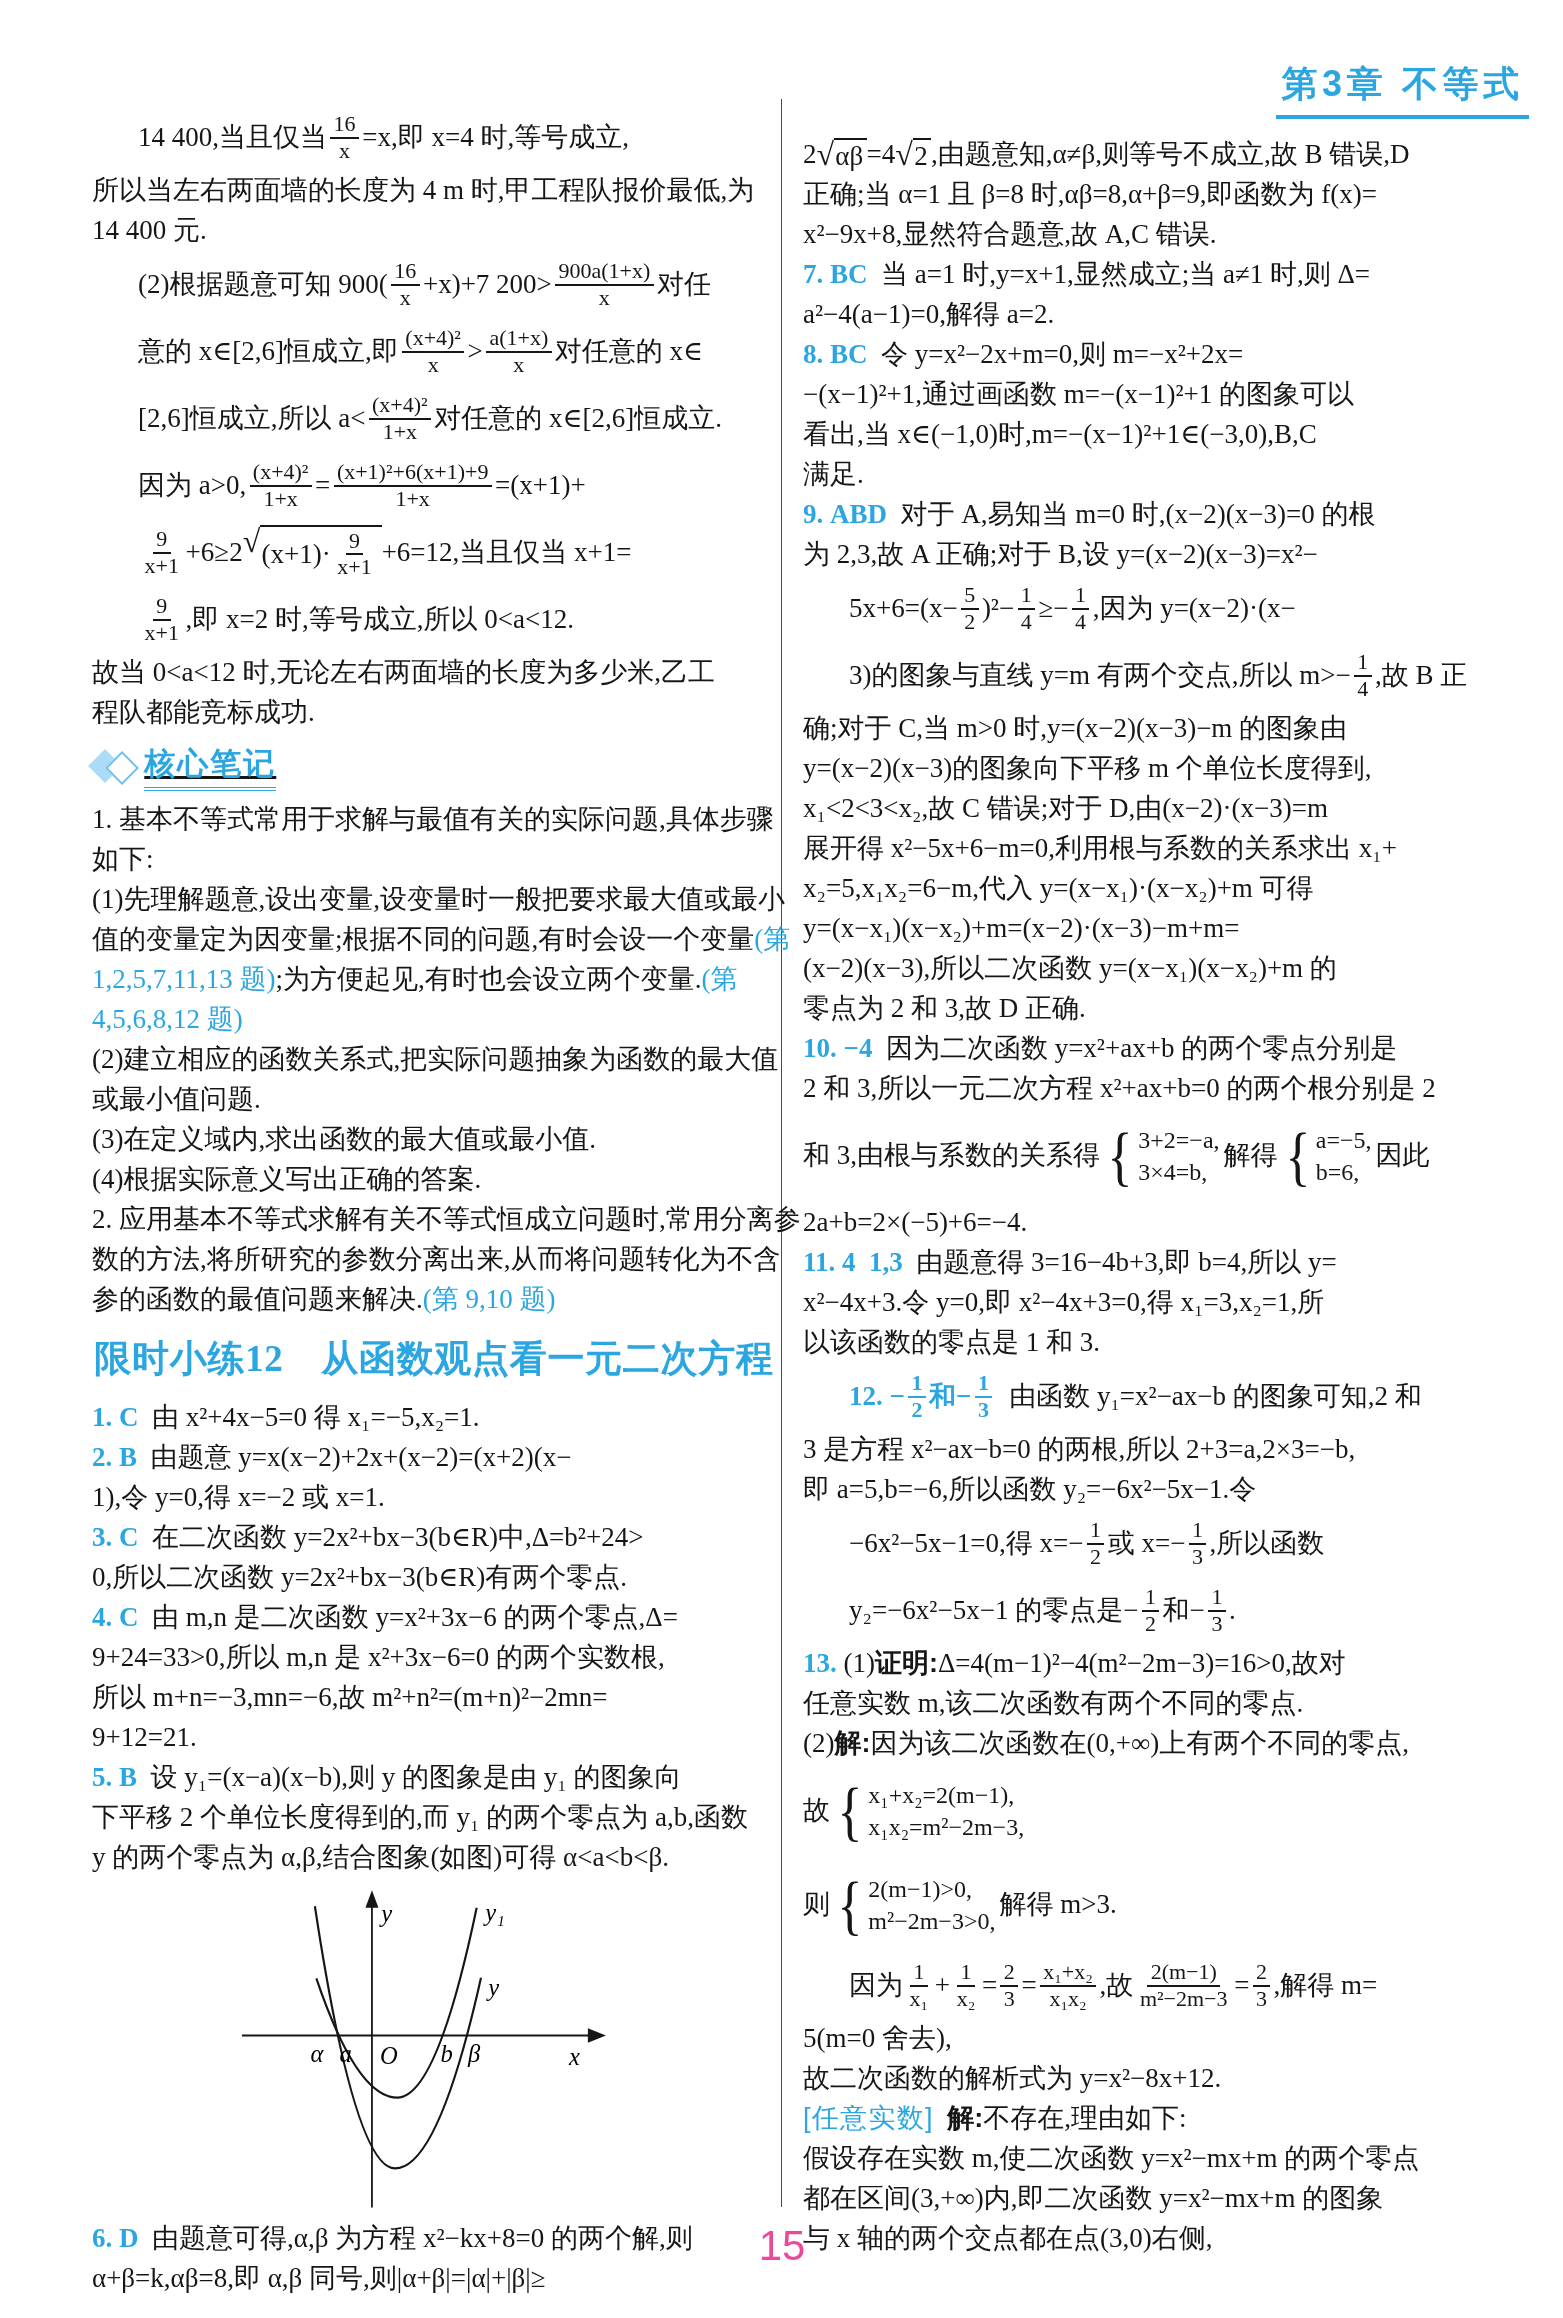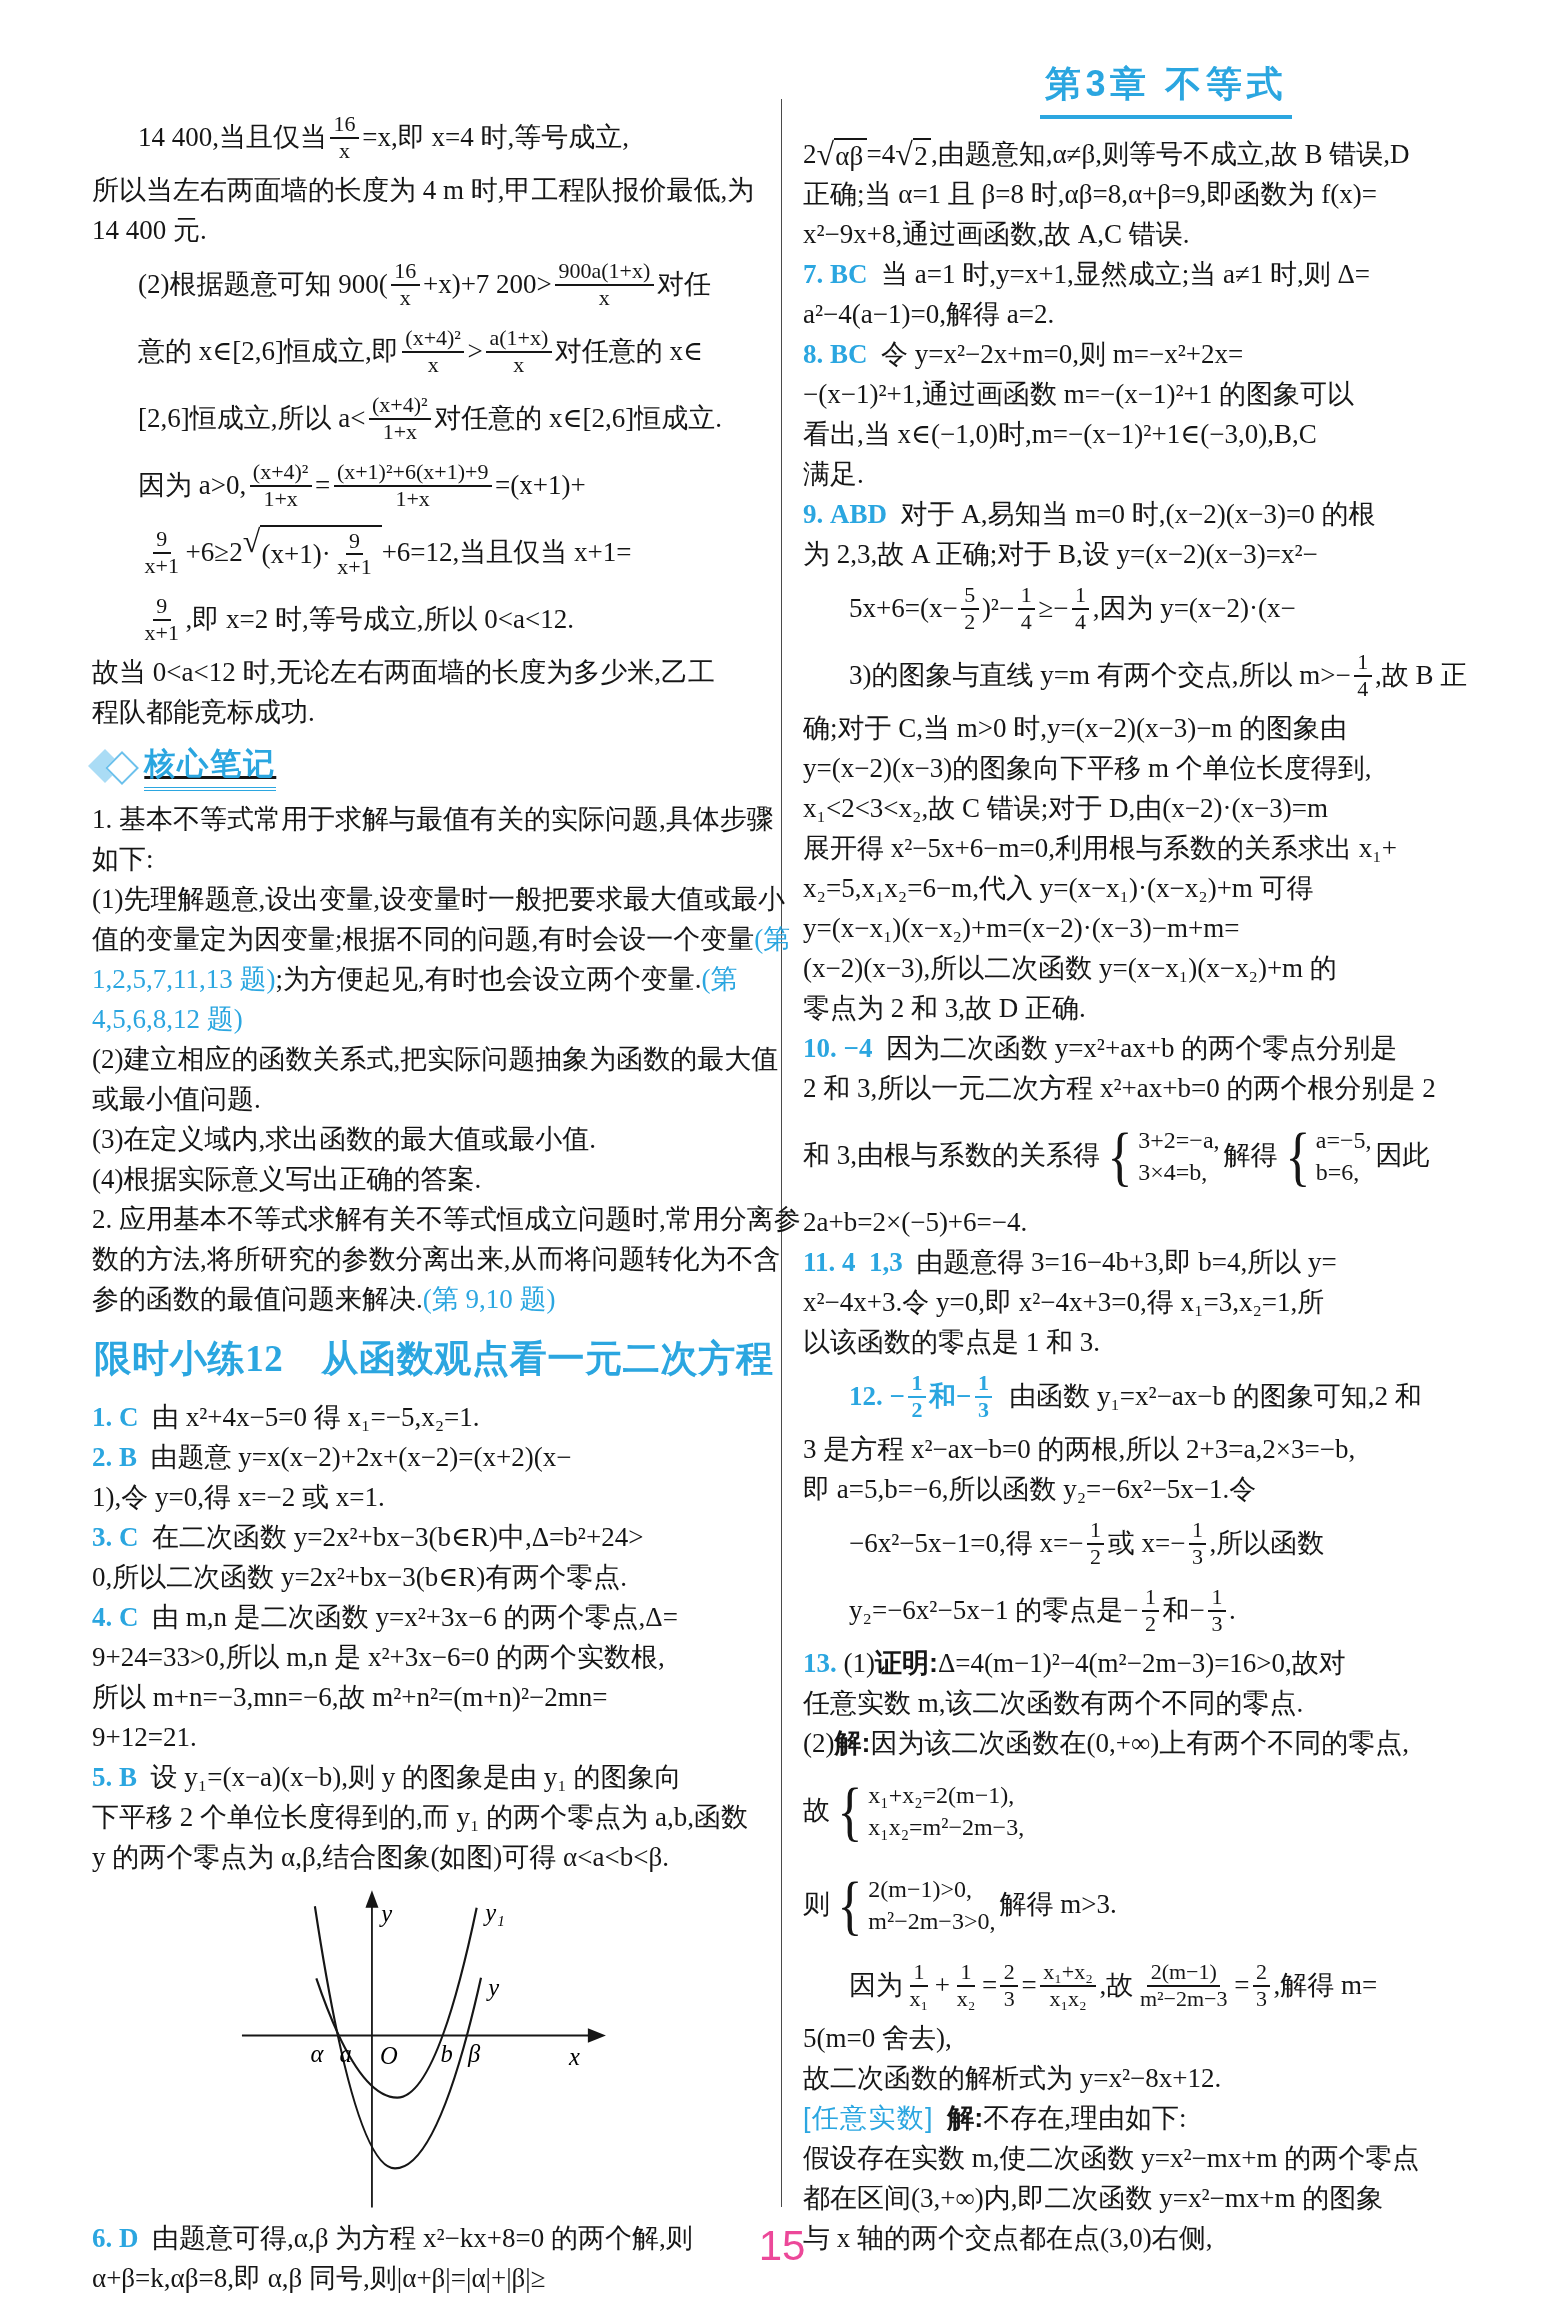--- a/index.html
+++ b/index.html
@@ -21,21 +21,21 @@
   .frac{display:inline-flex;flex-direction:column;align-items:center;font-size:22px;line-height:1.12;margin:0 3.3px;}
   .frac>.fn{border-bottom:2px solid var(--ink);padding:0 3.3px;text-align:center;}
   .frac>.fd{padding:0 3.3px;text-align:center;}
   .frac.a .fn{border-bottom-color:var(--ac);}
   .rad{display:inline-flex;align-items:stretch;}
   .rad>.rsign{font-size:32px;line-height:1;align-self:flex-start;}
   .rad>.rbody{border-top:2px solid var(--ink);display:inline-flex;align-items:center;padding:1.3px 3.3px 0 1.3px;}
   .sys{display:inline-flex;align-items:center;margin:0 4px;}
   .sys>.brace{font-size:66px;font-weight:400;line-height:.85;margin-right:2.6px;transform:scaleX(.8);}
   .sys>.rows{display:inline-flex;flex-direction:column;font-size:24px;line-height:1.35;}
-  .chap{display:flex;justify-content:center;min-height:78px;align-items:flex-start;}
+  .chap{display:flex;justify-content:flex-end;min-height:78px;align-items:flex-start;}
   .chap>span{display:inline-block;font-family:"Liberation Sans","DejaVu Sans",sans-serif;font-weight:bold;
              font-size:36px;color:var(--ac);border-bottom:4px solid var(--ac);
              padding:2.6px 5.3px 6.6px;letter-spacing:4.6px;}
   .core-head{display:flex;align-items:center;min-height:63px;margin:2.6px 0 1.3px;text-decoration:underline;}
   .core-icon{position:relative;width:47px;height:40px;margin-right:5.3px;flex:0 0 auto;}
   .core-icon .d1{position:absolute;left:1.3px;top:7.2px;width:24px;height:24px;background:#aadcf5;transform:rotate(45deg);}
   .core-icon .d2{position:absolute;left:18px;top:8.6px;width:20px;height:20px;background:#fff;border:2.6px solid #6cc1ec;transform:rotate(45deg);}
   .core-title{font-family:"Liberation Sans","DejaVu Sans",sans-serif;font-weight:bold;font-size:31px;
               color:var(--ac);border-bottom:4.6px double var(--ac);padding-bottom:2.6px;letter-spacing:2px;}
   .prac-head{min-height:78px;display:flex;align-items:center;justify-content:center;
@@ -53,21 +53,21 @@
 <div class="page">
 
   <div class="divider"></div>
 
   <div class="col col-right" id="col-right">
     <div class="chap">
       <span>第3章  不等式</span>
     </div>
   <div class="line"><span>2</span><span class="rad"><span class="rsign">√</span><span class="rbody"><span>αβ</span></span></span><span>=4</span><span class="rad"><span class="rsign">√</span><span class="rbody"><span>2</span></span></span><span>,由题意知,α≠β,则等号不成立,故 B 错误,D</span></div>
       <div class="line"><span>正确;当 α=1 且 β=8 时,αβ=8,α+β=9,即函数为 f(x)=</span></div>
-      <div class="line"><span>x²−9x+8,通过画函数,故 A,C 错误.</span></div>
+      <div class="line"><span>x²−9x+8,显然符合题意,故 A,C 错误.</span></div>
       <div class="line"><span class="n">7. </span><span class="a">BC</span><span>  当 a=1 时,y=x+1,显然成立;当 a≠1 时,则 Δ=</span></div>
       <div class="line"><span>a²−4(a−1)=0,解得 a=2.</span></div>
       <div class="line"><span class="n">8. </span><span class="a">BC</span><span>  令 y=x²−2x+m=0,则 m=−x²+2x=</span></div>
       <div class="line"><span>−(x−1)²+1,通过画函数 m=−(x−1)²+1 的图象可以</span></div>
       <div class="line"><span>看出,当 x∈(−1,0)时,m=−(x−1)²+1∈(−3,0),B,C</span></div>
       <div class="line"><span>满足.</span></div>
       <div class="line"><span class="n">9. </span><span class="a">ABD</span><span>  对于 A,易知当 m=0 时,(x−2)(x−3)=0 的根</span></div>
       <div class="line"><span>为 2,3,故 A 正确;对于 B,设 y=(x−2)(x−3)=x²−</span></div>
       <div class="line tall"><span>5x+6=(x−</span><span class="frac"><span class="fn">5</span><span class="fd">2</span></span><span>)²−</span><span class="frac"><span class="fn">1</span><span class="fd">4</span></span><span>≥−</span><span class="frac"><span class="fn">1</span><span class="fd">4</span></span><span>,因为 y=(x−2)·(x−</span></div>
       <div class="line tall"><span>3)的图象与直线 y=m 有两个交点,所以 m&gt;−</span><span class="frac"><span class="fn">1</span><span class="fd">4</span></span><span>,故 B 正</span></div>

